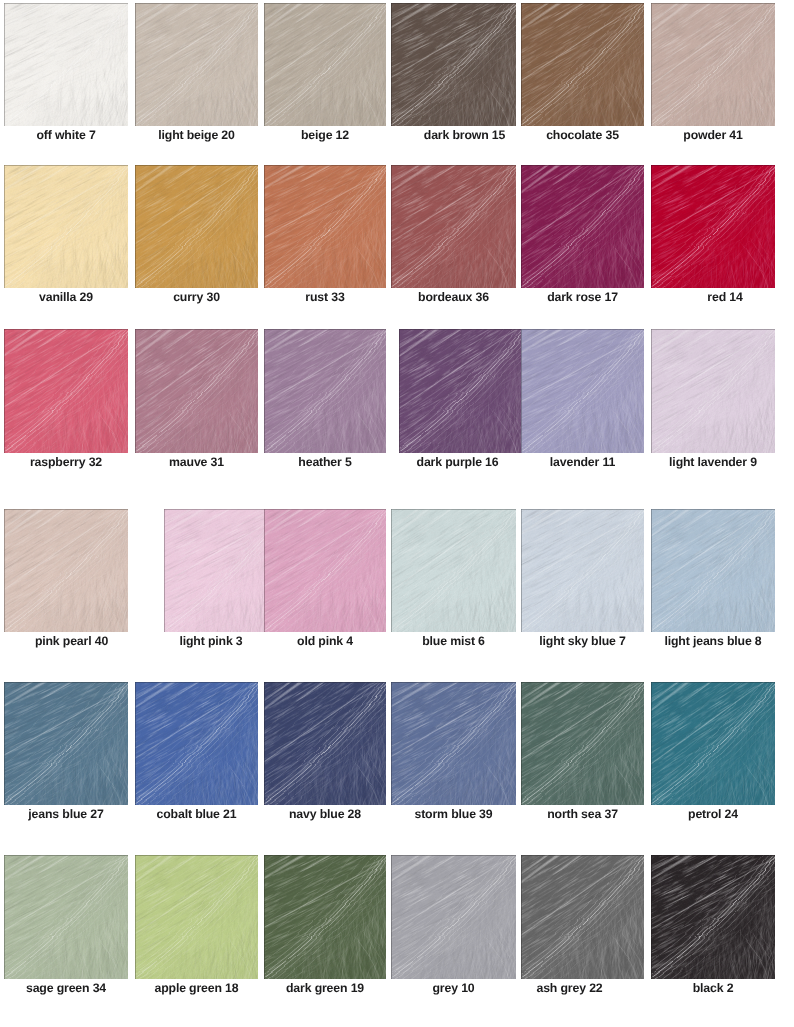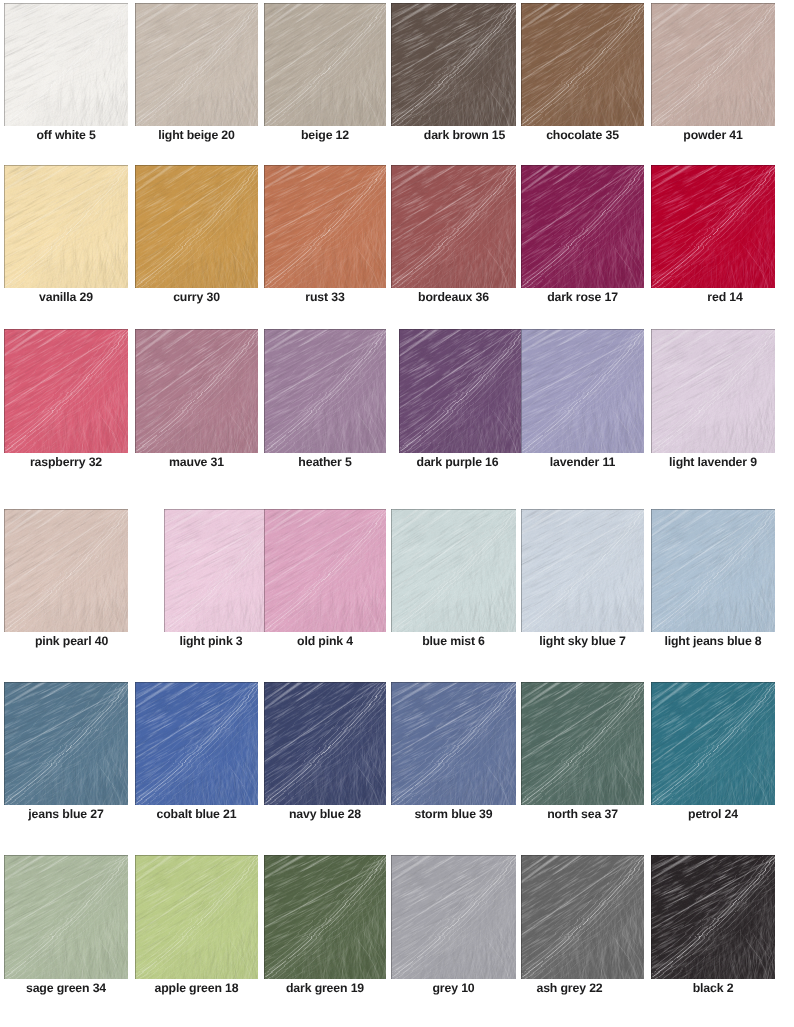--- a/index.html
+++ b/index.html
@@ -152,21 +152,21 @@
             <path d="M-6,159.285 C31,134.685 68.2,102.70500000000001 130,30.135" stroke-width="0.44" opacity="0.127"></path>
             <path d="M-6,170.97000000000003 C31,146.37 68.2,114.39 130,41.81999999999999" stroke-width="0.4" opacity="0.097"></path>
             <path d="M-6,184.5 C31,159.89999999999998 68.2,127.92 130,55.349999999999994" stroke-width="0.36" opacity="0.067"></path>
             <path d="M-6,31.98 C31,7.379999999999993 68.2,-24.599999999999994 130,-97.17" stroke-width="0.38" opacity="0.067"></path>
           </g>
           <rect x="0" y="0" width="124" height="123" fill="#8d8b89" filter="url(#grain)" opacity="0.106"></rect>
           <rect x="0" y="0" width="124" height="123" fill="#f7f6f3" filter="url(#grain)" opacity="0.086"></rect>
           <path d="M0,0.5 H124 M0.5,0 V123" stroke="#838280" stroke-width="1" fill="none" opacity="0.55"></path>
         </svg>
       </div>
-      <div class="swatch-label" style="top: 125px;">off white 5</div>
+      <div class="swatch-label" style="top: 125px;">off white 7</div>
     </div>
     <div class="swatch-cell" style="left: 135px; top: 3px; width: 123px;">
       <div class="swatch" title="light beige 20" style="width: 123px; height: 123px; background: rgb(203, 191, 179);">
         <svg class="tex" width="123" height="123" viewBox="0 0 123 123">
           <rect x="-60" y="-60" width="253" height="253" fill="#7a736d" filter="url(#blotchF)" opacity="0.18044272941176473"></rect>
           <g mask="url(#mU)">
             <g transform="rotate(-28 61.5 61.5)">
               <rect x="-90" y="-90" width="313" height="313" fill="#7a736d" filter="url(#fibD2)" opacity="0.30483397647058824"></rect>
               <rect x="-90" y="-90" width="313" height="313" fill="#e4ded9" filter="url(#fibL2)" opacity="0.6258301176470589"></rect>
             </g>

